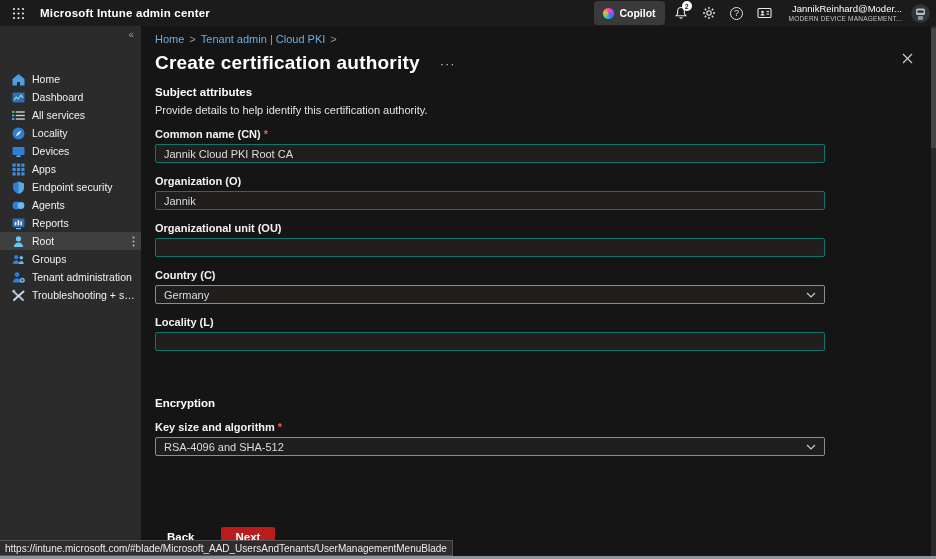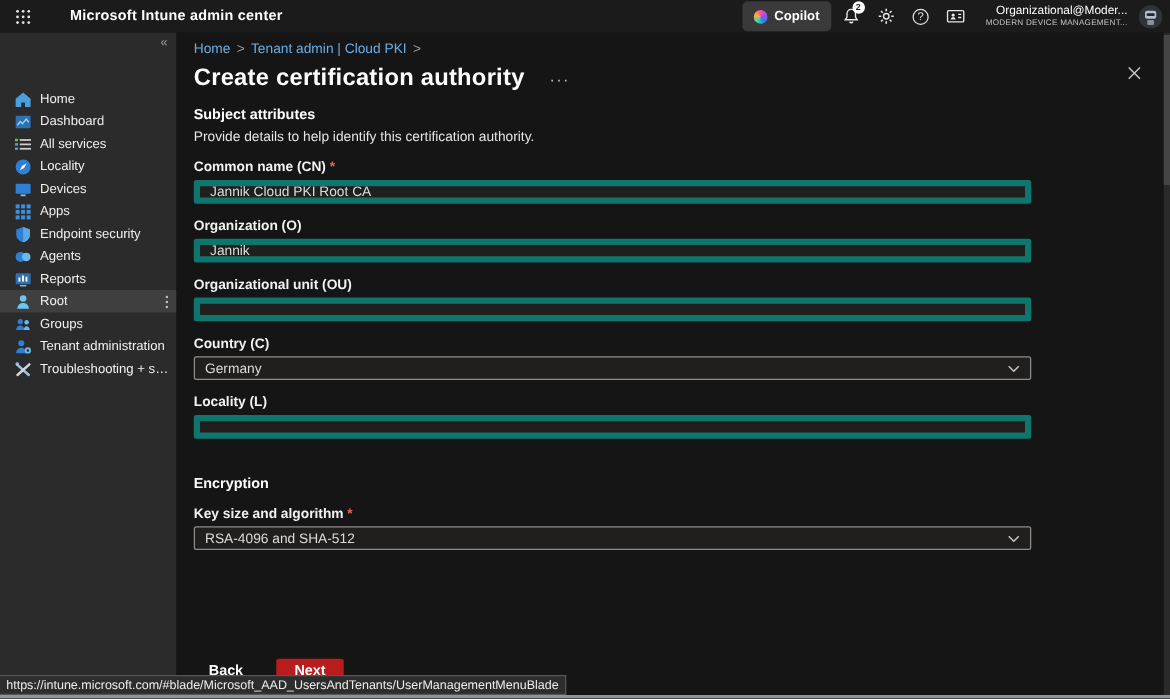--- a/index.html
+++ b/index.html
@@ -4,21 +4,21 @@
 <style>
   * { box-sizing: border-box; margin: 0; padding: 0; }
   html,body { width:936px; height:559px; overflow:hidden; background:#151515;
     font-family:"Liberation Sans", sans-serif; }
   .stage { position:relative; width:936px; height:559px; background:#151515; overflow:hidden; }
 
   
   .topbar { position:absolute; top:0; left:0; right:0; height:26px; background:#1b1b1b;
     color:#fff; display:flex; align-items:center; z-index:30; }
   .waffle-btn { width:36px; height:26px; display:flex; align-items:center; justify-content:center; cursor:pointer; }
-  .app-title { font-size:11.5px; font-weight:bold; margin-left:20px; letter-spacing:.2px; }
+  .app-title { font-size:11.5px; font-weight:bold; margin-left:4px; letter-spacing:.2px; }
   .topbar-right { margin-left:auto; display:flex; align-items:center; gap:4px; padding-right:6px; }
   .copilot-btn { display:flex; align-items:center; gap:5px; background:#3a3a3a; border-radius:4px;
     height:18px; padding:12px 9px; font-size:10.5px; font-weight:bold; color:#fff; cursor:pointer; }
   .copilot-logo { width:11px; height:11px; border-radius:50%;
     background:conic-gradient(#ff4f9a,#9b4dff,#2f7fe0,#37d2c3,#ffb02e,#ff4f9a); }
   .tb-icon { width:24px; height:24px; display:flex; align-items:center; justify-content:center;
     position:relative; cursor:pointer; color:#e8e8e8; }
   .badge { position:absolute; top:0px; right:1px; min-width:10px; height:10px; background:#fff;
     color:#1b1b1b; border-radius:50%; font-size:7px; font-weight:bold; display:flex;
     align-items:center; justify-content:center; }
@@ -51,26 +51,26 @@
   .close-btn { position:absolute; top:24px; right:21px; width:16px; height:16px; display:flex;
     align-items:center; justify-content:center; cursor:pointer; }
 
   .section-heading { margin-top:10px; font-size:11.5px; font-weight:bold; color:#fff; }
   .section-desc { margin-top:6px; font-size:11px; color:#e4e4e4; }
 
   .field { margin-top:12px; }
   .lbl { font-size:11px; font-weight:bold; color:#f2f2f2; }
   .req { color:#e8654f; margin-left:3px; font-weight:bold; }
   .txt { display:block; margin-top:4px; width:670px; height:19px; background:#201f1e;
-    border:5px solid #0f766e; border-radius:2px; color:#dcdcdc; font-size:11px; padding:0 8px;
+    border:1px solid #0f766e; border-radius:2px; color:#dcdcdc; font-size:11px; padding:0 8px;
     font-family:"Liberation Sans", sans-serif; outline:none; }
   .sel { margin-top:4px; width:670px; height:19px; background:#201f1e; border:1px solid #8f8d8b;
     border-radius:2px; color:#dcdcdc; font-size:11px; padding:0 8px; display:flex;
     align-items:center; justify-content:space-between; cursor:pointer; }
-  .enc-heading { margin-top:30px; font-size:11.5px; font-weight:bold; }
+  .enc-heading { margin-top:46px; font-size:11.5px; font-weight:bold; }
 
   .footer { position:absolute; left:14px; bottom:12px; display:flex; align-items:center; gap:14px; z-index:5; }
   .back-btn { height:20px; padding:0 12px; font-size:11.5px; font-weight:bold; color:#fff;
     background:transparent; border:none; cursor:pointer; font-family:"Liberation Sans", sans-serif; }
   .next-btn { height:20px; padding:0 15px; font-size:11.5px; font-weight:bold; color:#fff;
     background:#b91c1c; border:none; border-radius:2px; cursor:pointer;
     font-family:"Liberation Sans", sans-serif; }
 
   
   .statusbar { position:absolute; left:0; bottom:3px; height:16px; background:#2d2d2d;
@@ -138,21 +138,21 @@
       <div class="tb-icon">
         <svg width="15" height="14" viewBox="0 0 15 14">
           <rect x="1" y="2.5" width="13" height="9" rx="1" fill="none" stroke="#e8e8e8" stroke-width="1.1"></rect>
           <circle cx="5.5" cy="6" r="1.3" fill="#e8e8e8"></circle>
           <path d="M3.4 9.6c.3-1.3 1.1-2 2.1-2s1.8.7 2.1 2z" fill="#e8e8e8"></path>
           <line x1="9.5" y1="5.5" x2="12" y2="5.5" stroke="#e8e8e8" stroke-width="1.1"></line>
           <line x1="9.5" y1="8" x2="12" y2="8" stroke="#e8e8e8" stroke-width="1.1"></line>
         </svg>
       </div>
       <div class="user-block">
-        <div class="user-name">Organizational@Moder...</div>
+        <div class="user-name">JannikReinhard@Moder...</div>
         <div class="user-org">MODERN DEVICE MANAGEMENT...</div>
       </div>
       <div class="avatar">
         <svg width="19" height="19" viewBox="0 0 19 19">
           <circle cx="9.5" cy="9.5" r="9.5" fill="#30343a"></circle>
           <rect x="5" y="4.5" width="9" height="6.5" rx="1.6" fill="#b8bec6"></rect>
           <rect x="6.2" y="6.6" width="6.6" height="2.2" rx="1.1" fill="#23272e"></rect>
           <rect x="6.8" y="12" width="5.4" height="4" rx="1" fill="#8a9099"></rect>
         </svg>
       </div>

